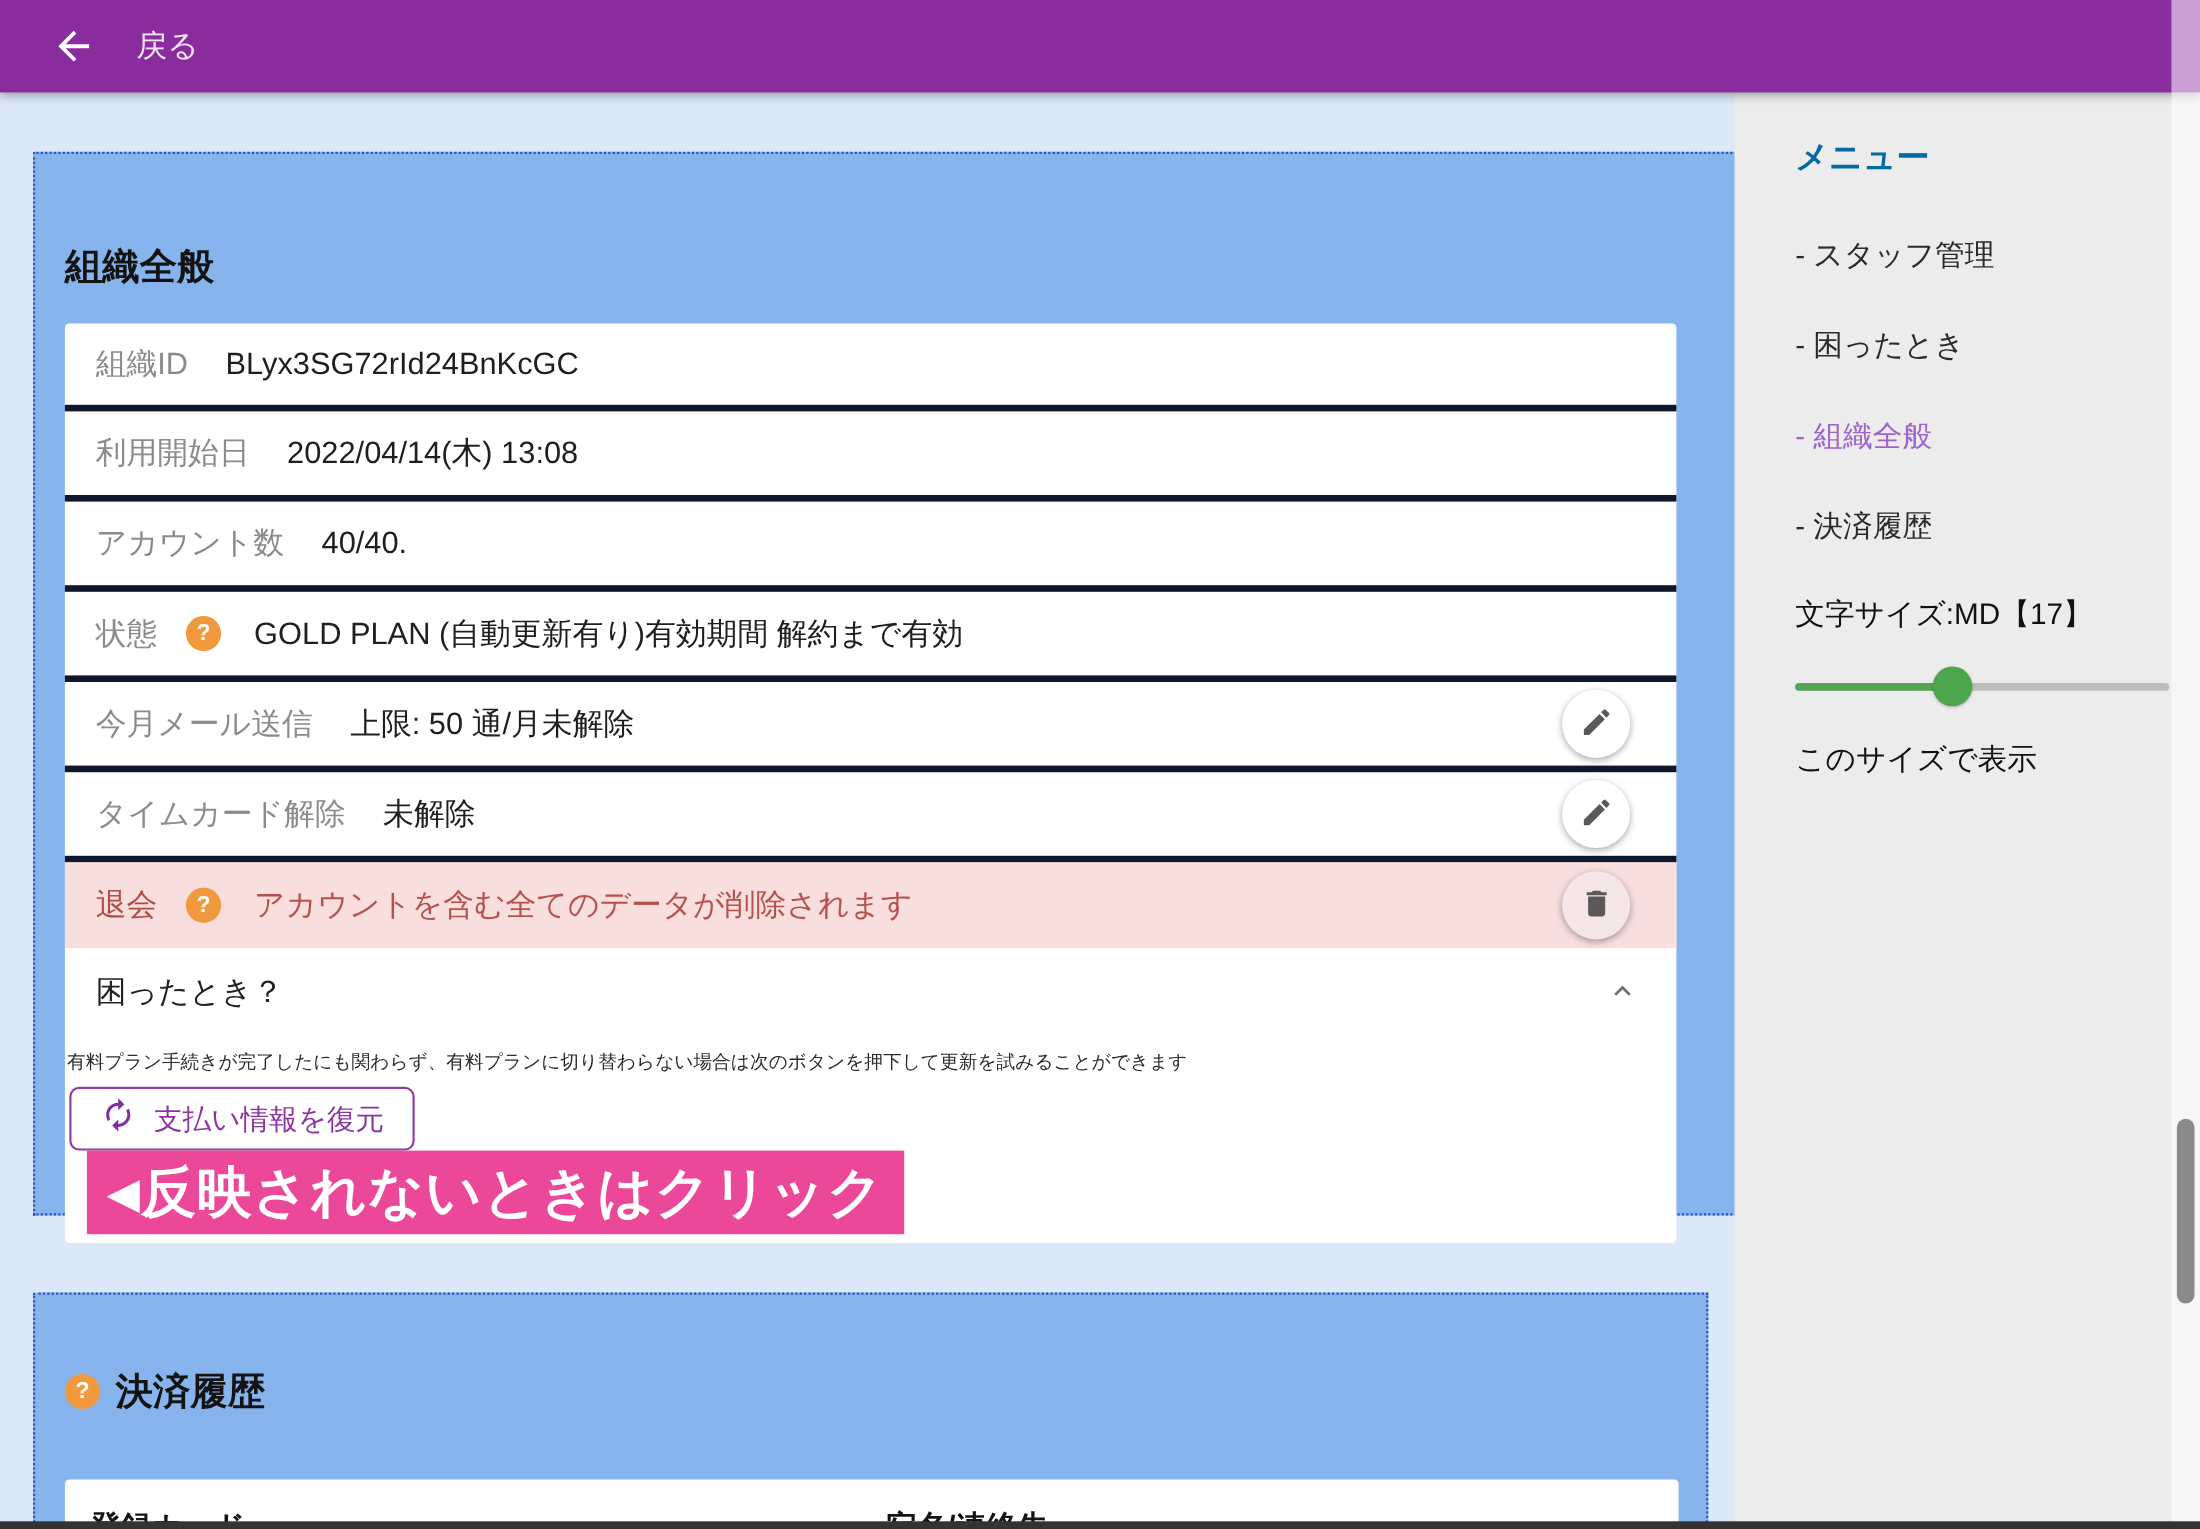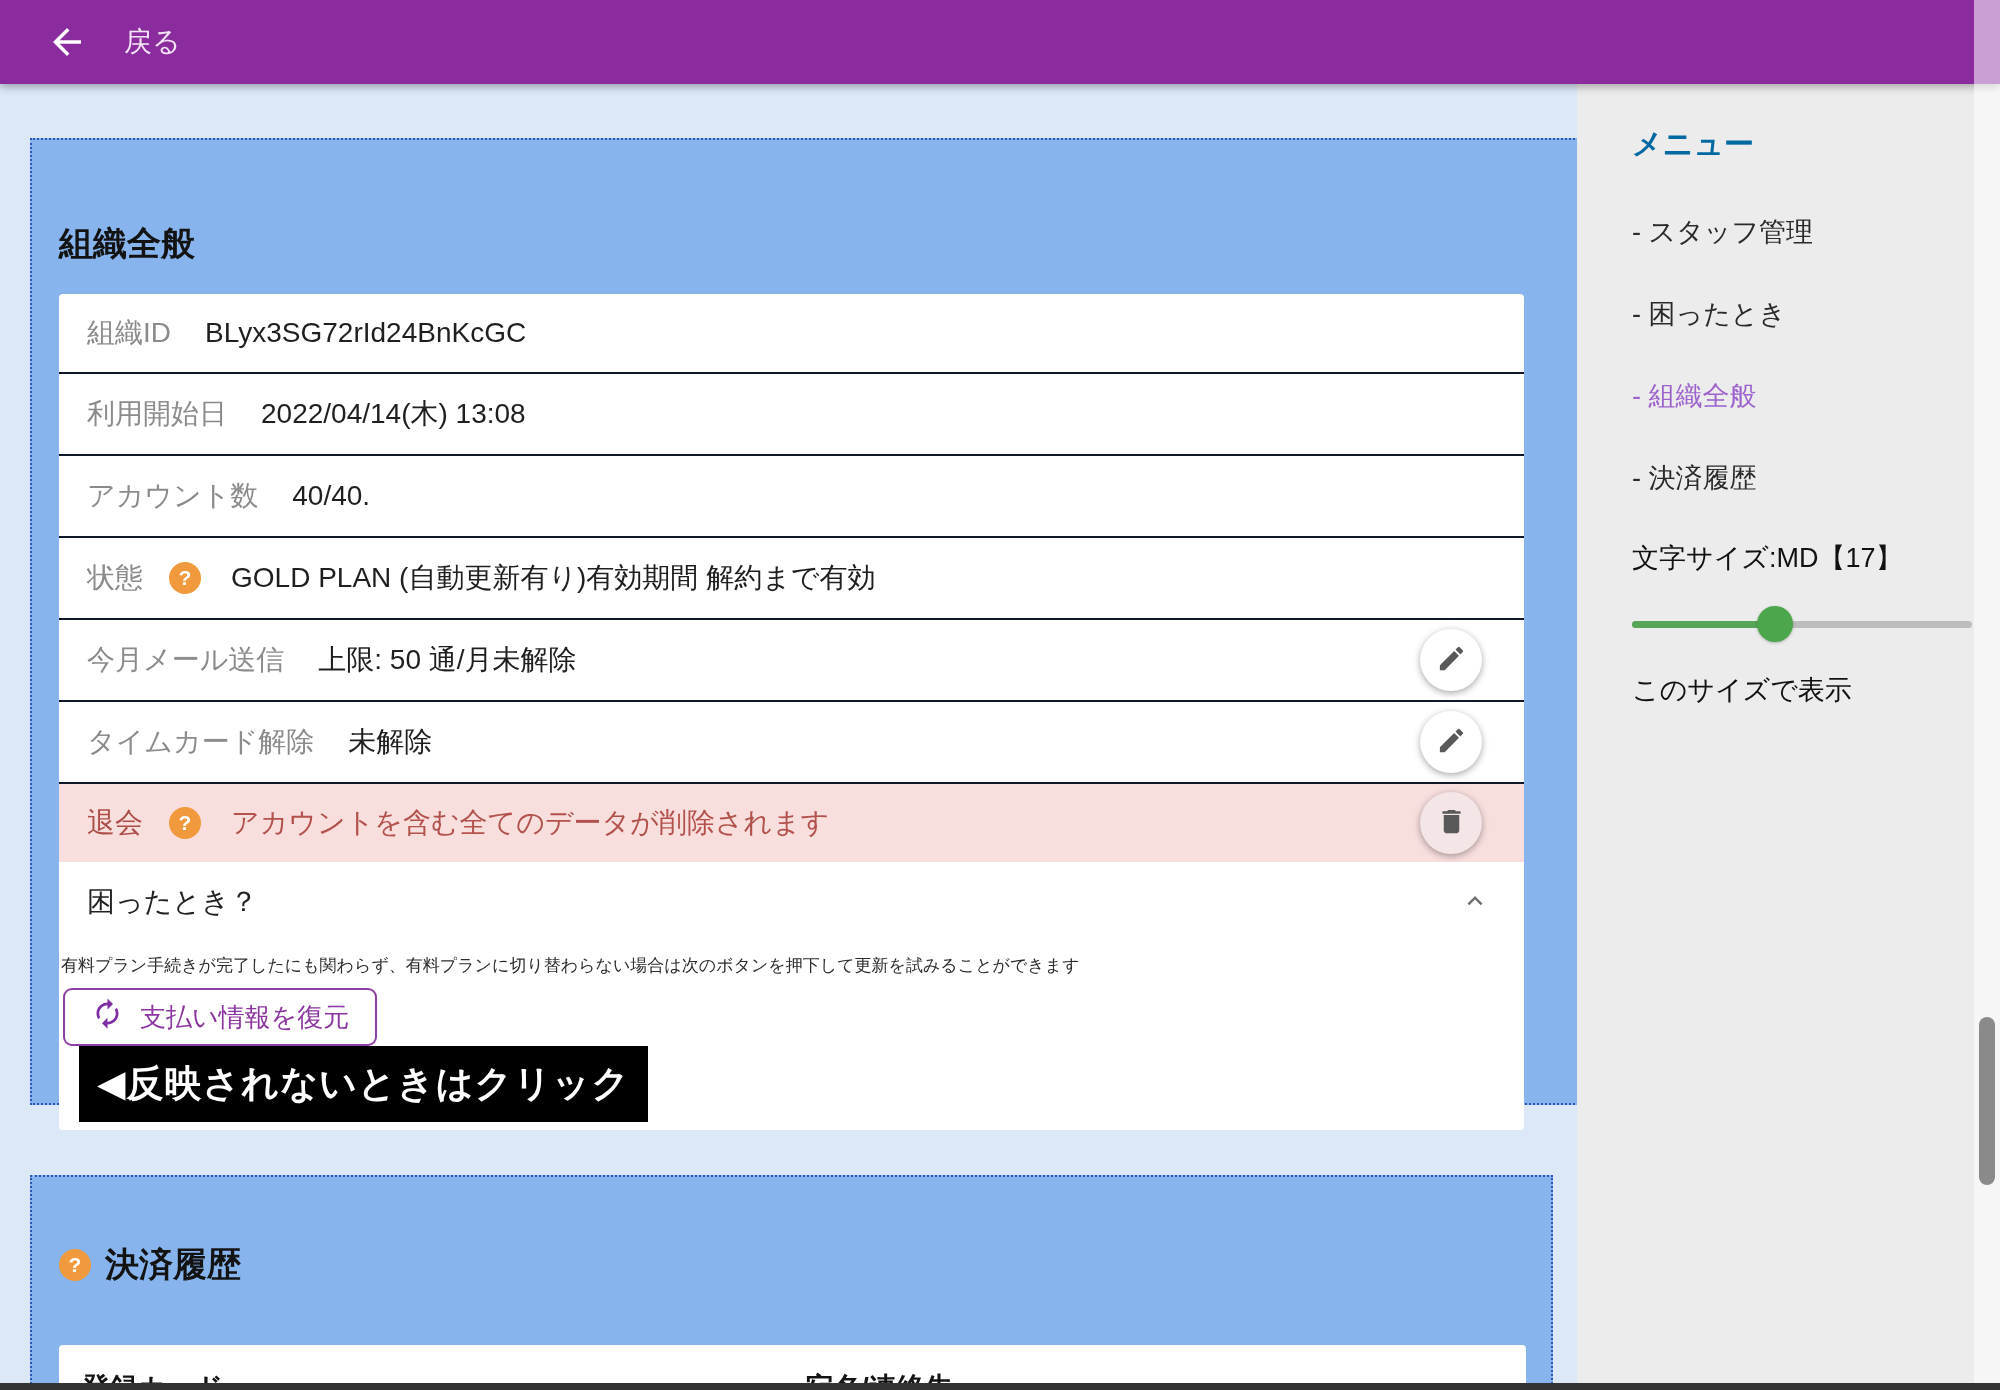--- a/index.html
+++ b/index.html
@@ -22,21 +22,21 @@
   
   .card { position:absolute; left:30px; background:#87b4ec; border:2px dotted #2d54b8; }
   .card-org { top:54px; width:1740px; height:967px; padding:0 27px; }
   .card-pay { top:1091px; width:1523px; height:320px; padding:0 27px; }
 
   .card-title { font-size:34px; font-weight:bold; color:#131313; }
   .card-org .card-title { margin-top:80px; line-height:46px; }
 
   .org-table { margin-top:28px; background:#fff; border-radius:4px; width:1465px; padding-bottom:8px; }
 
-  .row { display:flex; align-items:center; padding-left:28px; padding-right:16px; border-bottom:2px solid #0f172a; }
+  .row { display:flex; align-items:center; padding-left:28px; padding-right:16px; border-bottom:6px solid #0f172a; }
   .row-h80 { height:80px; } .row-h82 { height:82px; } .row-h78 { height:78px; }
   .row-label { color:#8b8b8b; font-size:28px; margin-right:34px; white-space:nowrap; }
   .row-value { color:#1f1f1f; font-size:28px; white-space:nowrap; }
   .row-danger { background:#f9dede; border-bottom:none; }
   .row-danger .row-label { color:#ad4d47; }
   .row-danger .row-value { color:#b3524c; }
 
   .q-badge {
     width:32px; height:32px; border-radius:50%; background:#f09a3d; color:#fff;
     font-size:21px; font-weight:bold; display:flex; align-items:center; justify-content:center;
@@ -60,23 +60,23 @@
   .help-body { padding:10px 4px 0 2px; }
   .help-text { font-size:17px; color:#2c2c2c; line-height:28px; white-space:nowrap; }
   .help-actions { display:flex; align-items:flex-start; margin-top:4px; padding-left:2px;flex-direction:column; }
   .restore-btn {
     margin-top:4px; height:58px; display:flex; align-items:center; gap:16px;
     background:#fff; border:2px solid #8d3fa6; border-radius:9px; padding:0 26px;
     color:#8c35a0; font-size:26px; cursor:pointer; white-space:nowrap;
   }
   .restore-btn svg { width:33px; height:33px; }
   .callout {
-    margin-left:16px; height:76px; background:#000000; color:#fff;
-    font-size:37px; font-weight:bold; display:flex; align-items:center;
-    padding:0 18px; white-space:nowrap; letter-spacing:1px;
+    margin-left:16px; height:76px; background:#ec4899; color:#fff;
+    font-size:50px; font-weight:bold; display:flex; align-items:center;
+    padding:0 18px; white-space:nowrap; letter-spacing:1px;font-family:Liberation Mono, monospace;
   }
 
   
   .pay-titlerow { display:flex; align-items:center; margin-top:66px; height:44px; }
   .pay-table { margin-top:58px; background:#fff; border-radius:4px 4px 0 0; width:1467px; height:130px; position:relative; }
   .pay-col { position:absolute; top:24px; font-size:28px; font-weight:bold; color:#131313; }
   .pay-col-1 { left:23px; }
   .pay-col-2 { left:746px; }
 
   

